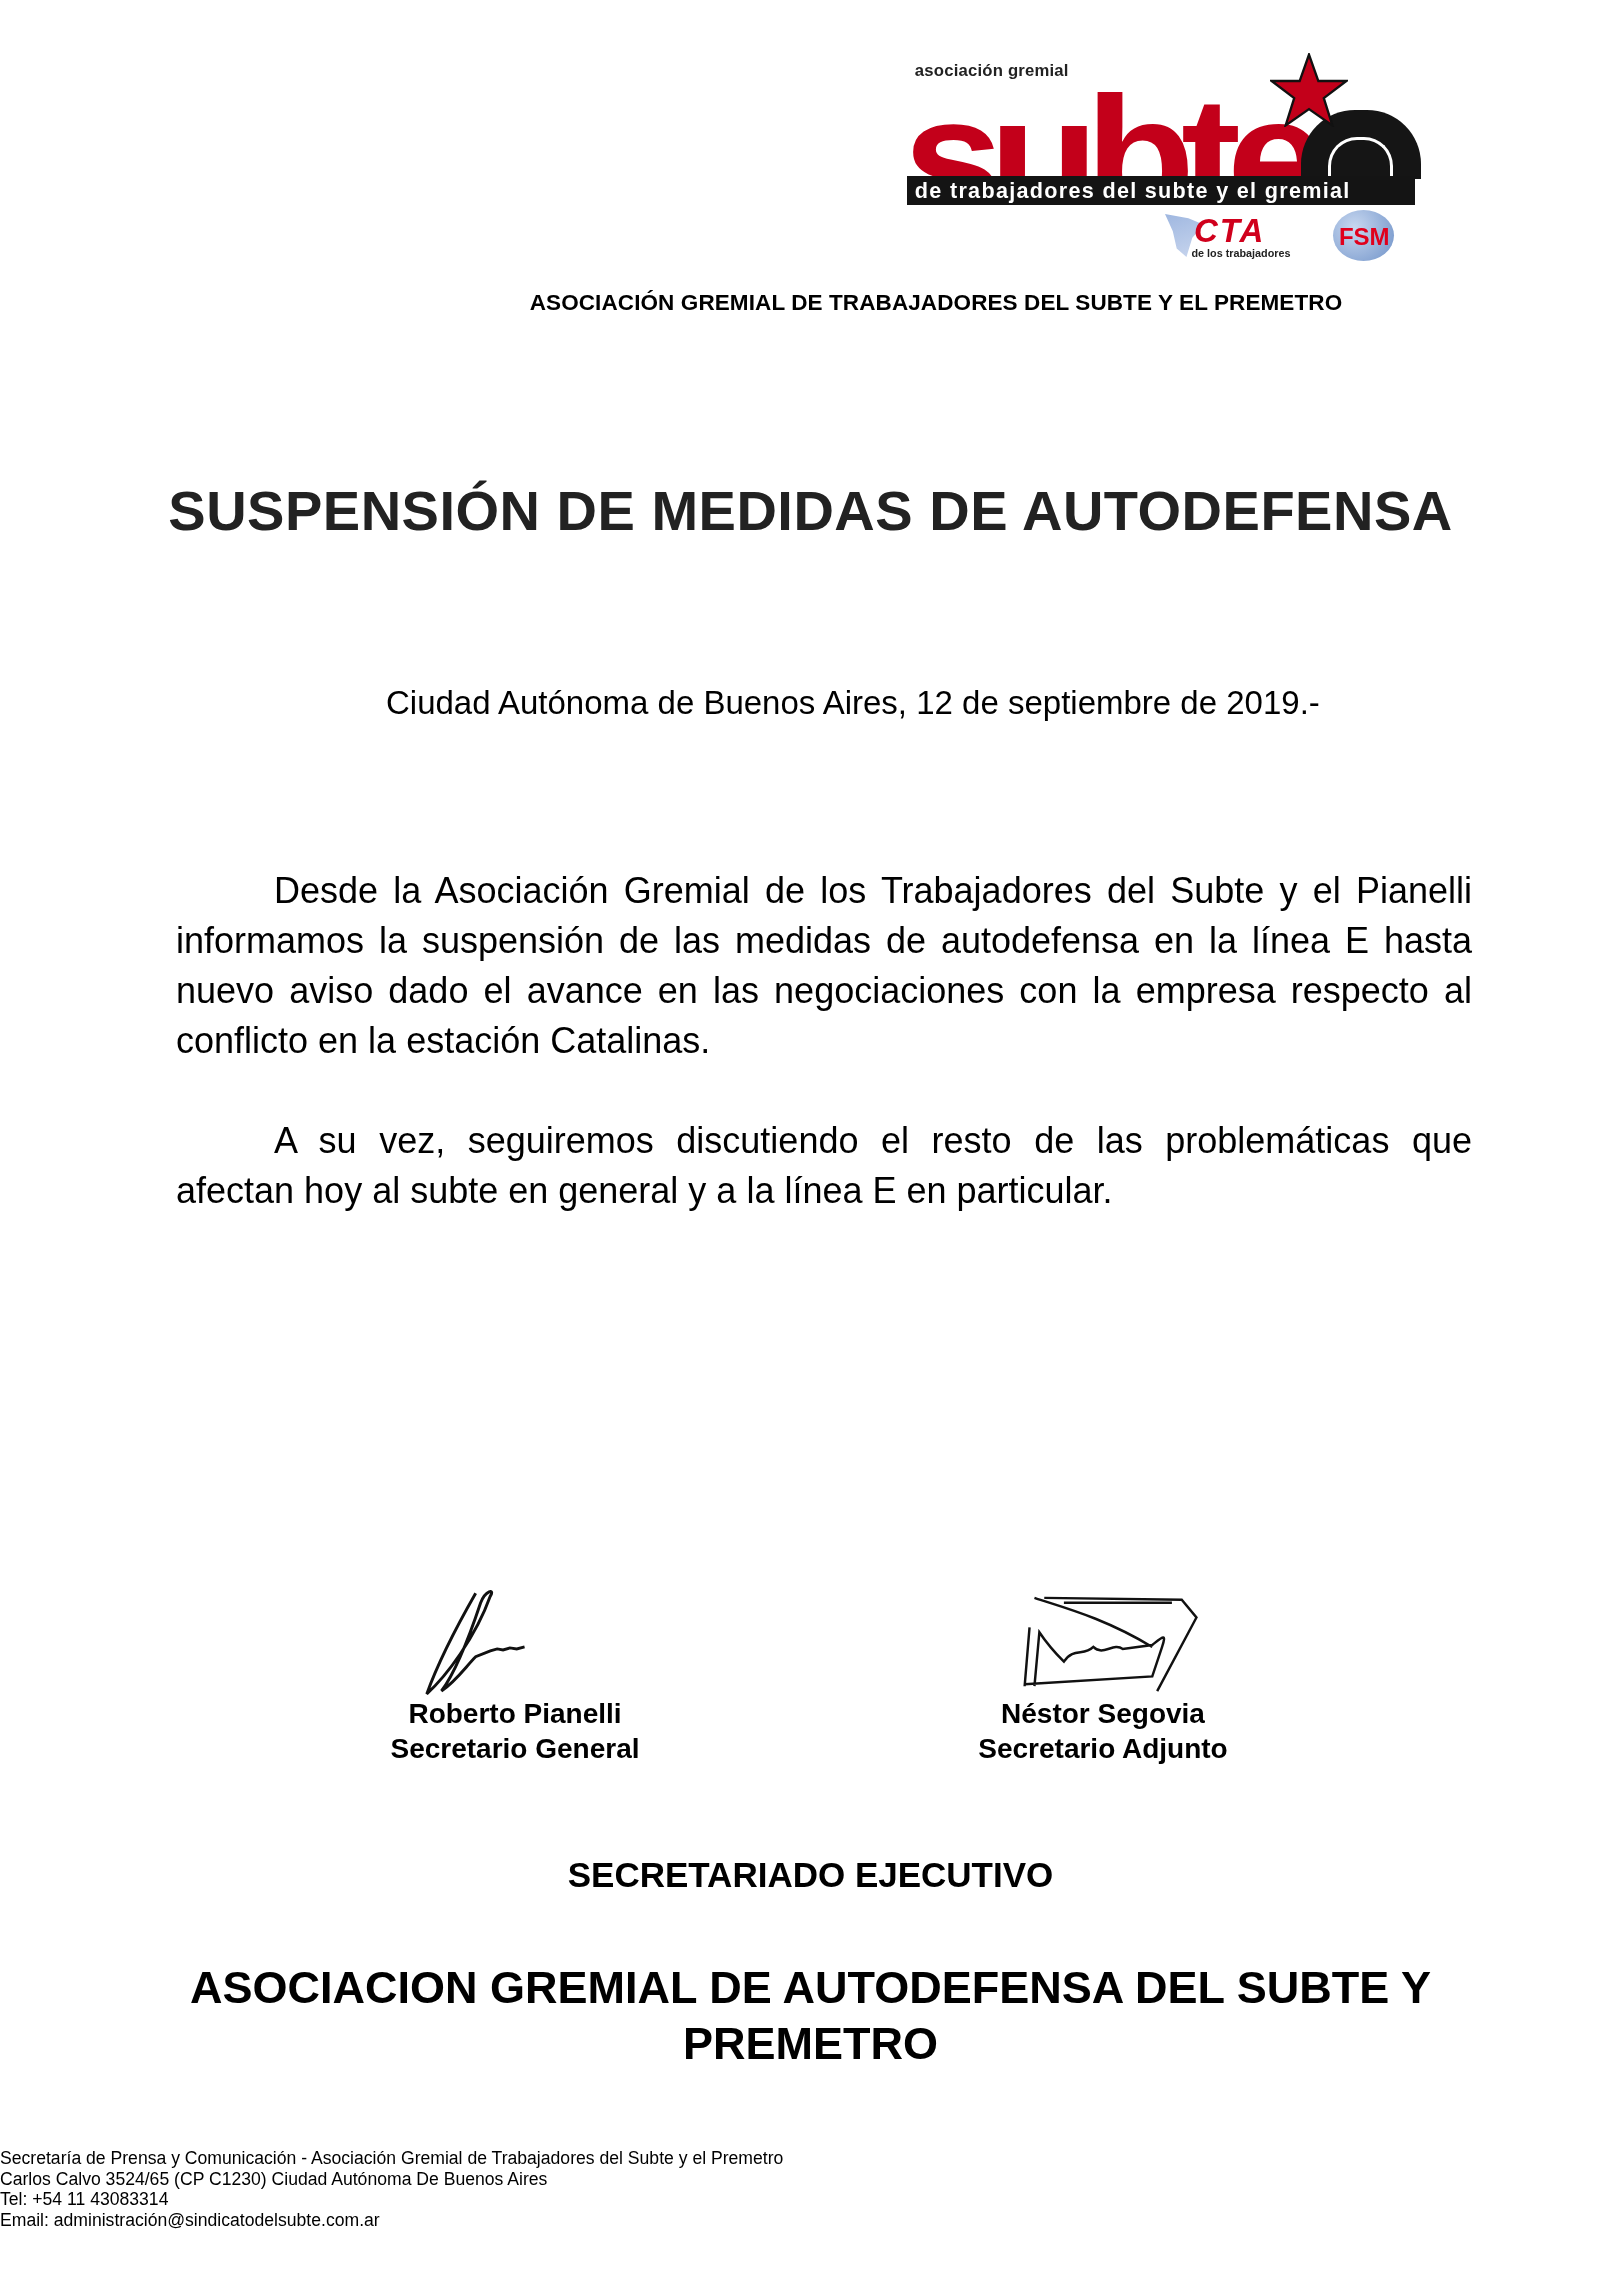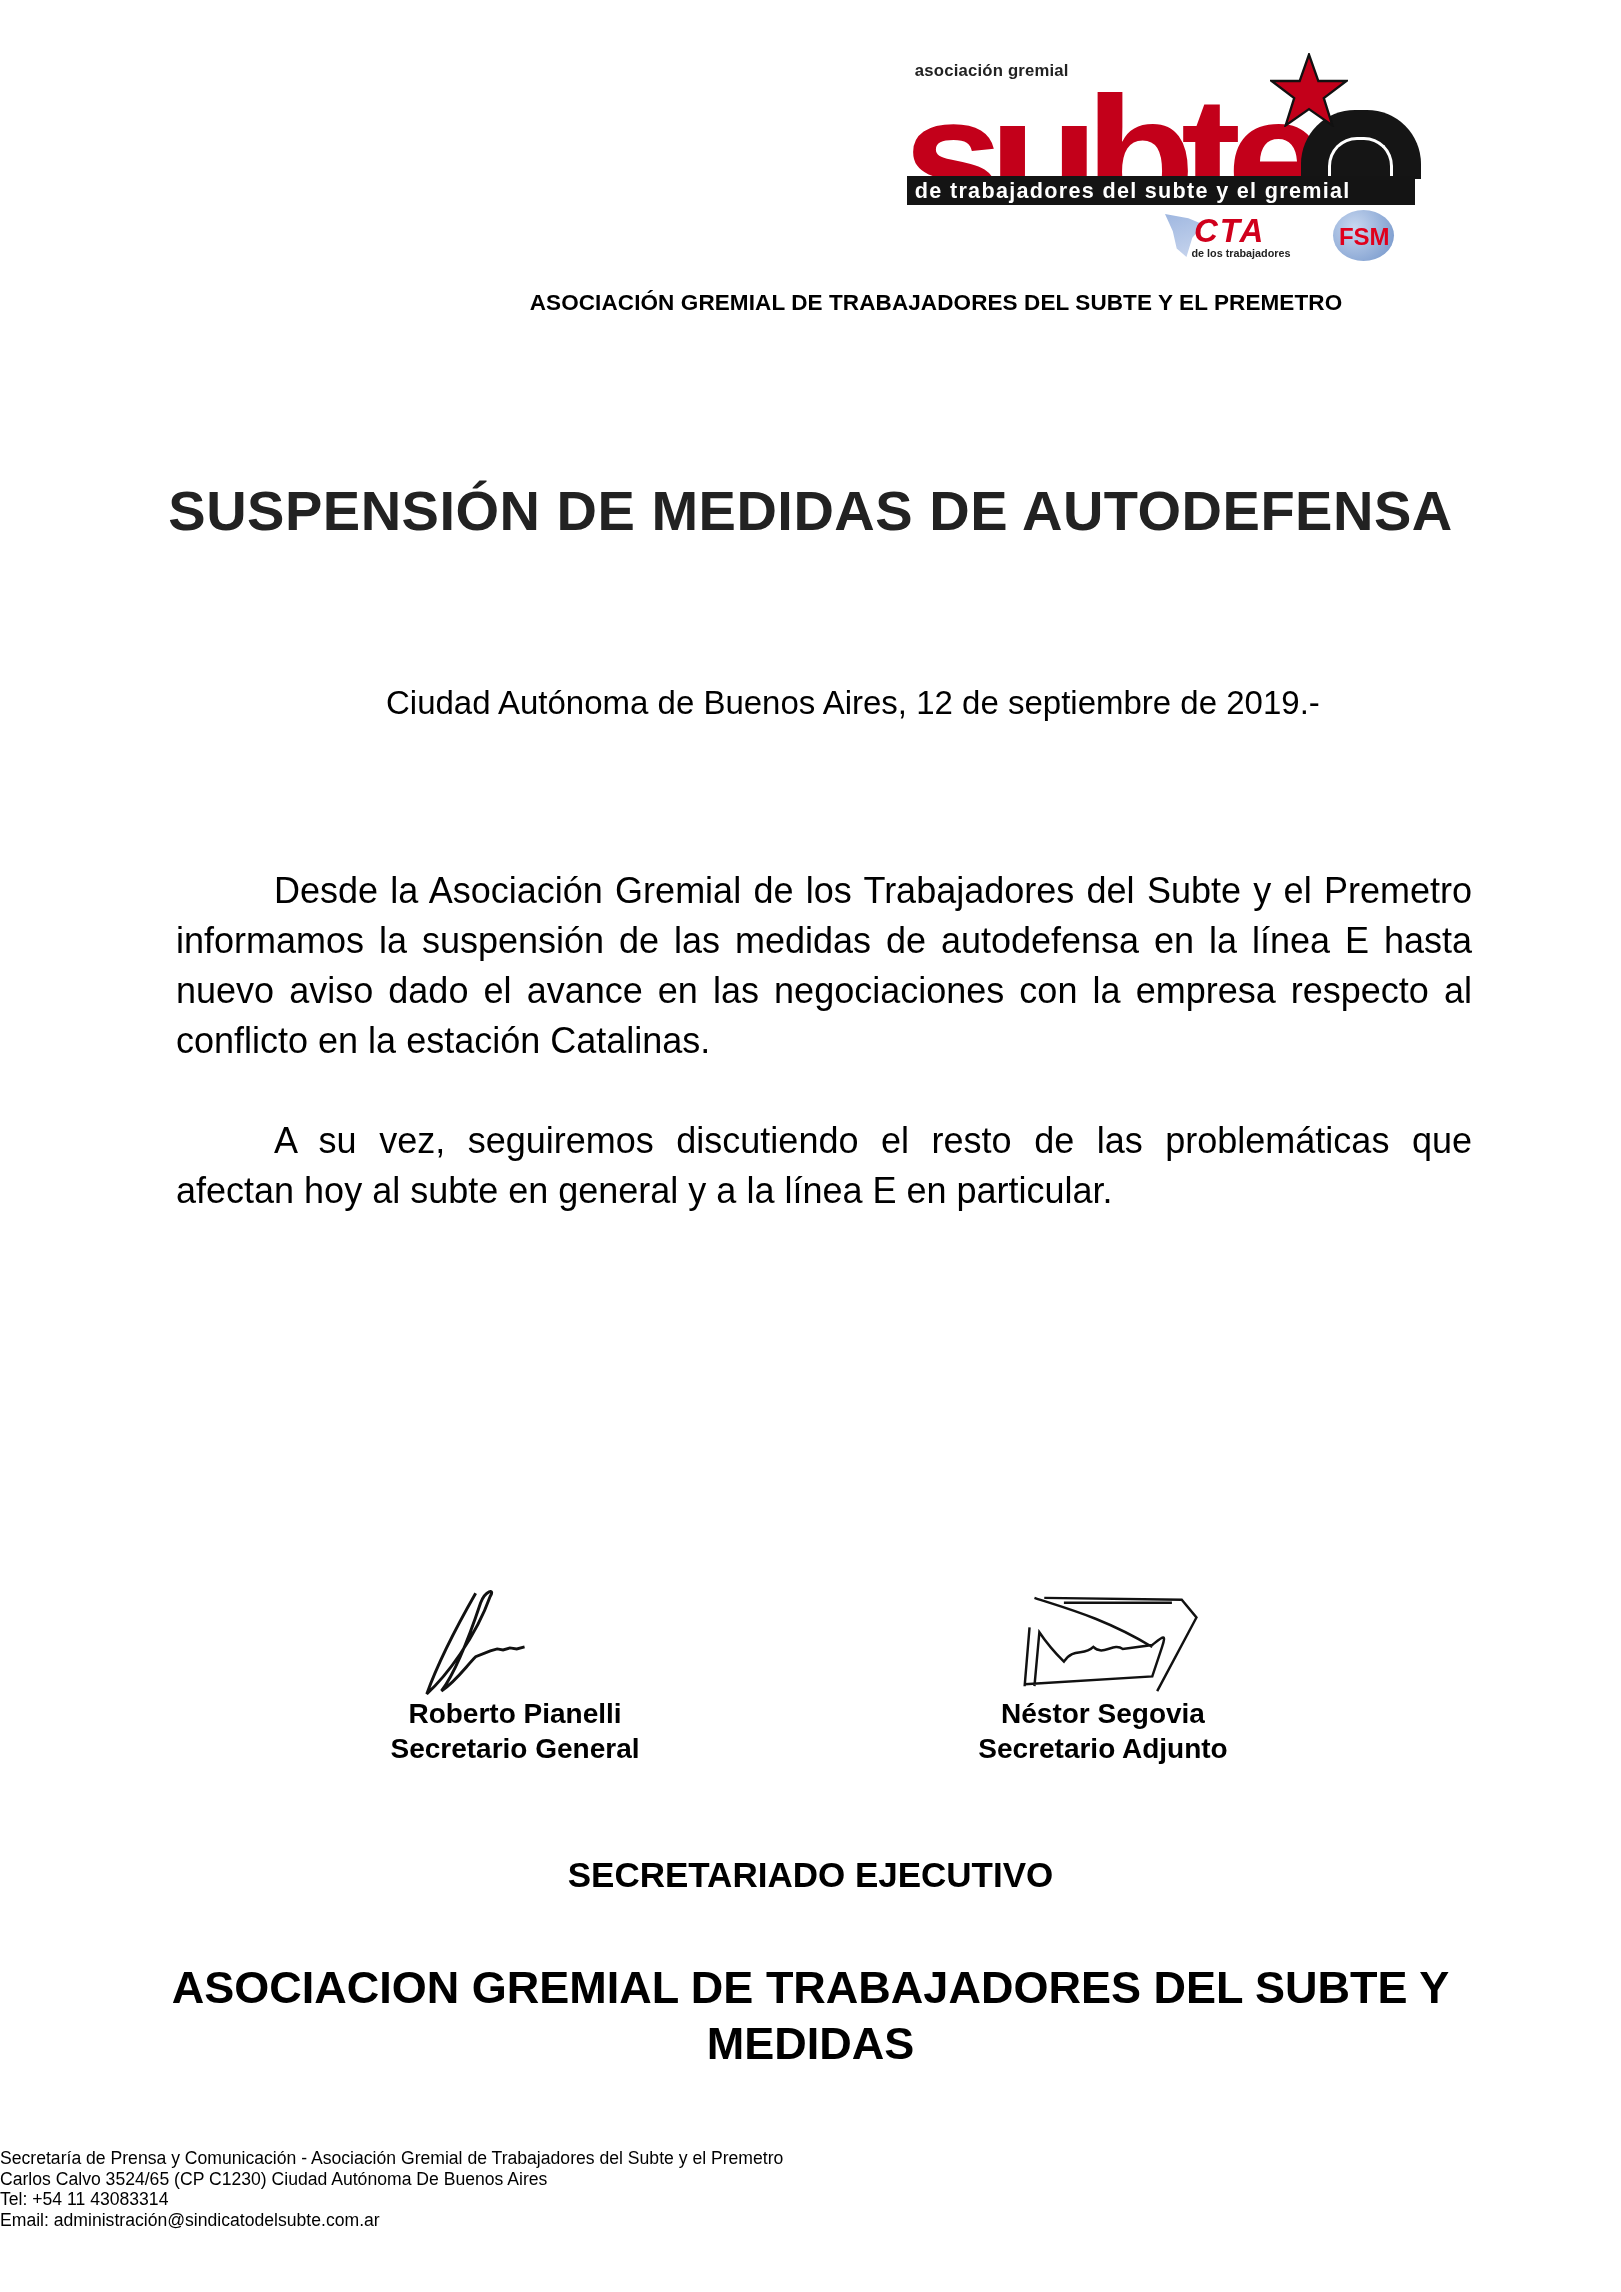--- a/index.html
+++ b/index.html
@@ -68,41 +68,41 @@
       <span>FSM</span>
     </div>
 </div>
 
 <div id="header-org" class="abs">ASOCIACIÓN GREMIAL DE TRABAJADORES DEL SUBTE Y EL PREMETRO</div>
 
 <div id="doc-title" class="abs">SUSPENSIÓN DE MEDIDAS DE AUTODEFENSA</div>
 
 <div id="date-line" class="abs">Ciudad Autónoma de Buenos Aires, 12 de septiembre de 2019.-</div>
 
-<div id="p1" class="abs para">Desde la Asociación Gremial de los Trabajadores del Subte y el Premetro informamos la suspensión de las medidas de autodefensa en la línea E hasta nuevo aviso dado el avance en las negociaciones con la empresa respecto al conflicto en la estación Catalinas.</div>
+<div id="p1" class="abs para">Desde la Asociación Gremial de los Trabajadores del Subte y el Pianelli informamos la suspensión de las medidas de autodefensa en la línea E hasta nuevo aviso dado el avance en las negociaciones con la empresa respecto al conflicto en la estación Catalinas.</div>
 <div id="p2" class="abs para">A su vez, seguiremos discutiendo el resto de las problemáticas que afectan hoy al subte en general y a la línea E en particular.</div>
 
 <svg id="sig1" class="sig-img" viewBox="0 0 180 115">
   <path d="M60 5 C40 40 20 80 10 108 C30 90 60 50 75 8 C80 0 70 2 65 15 C55 45 40 85 25 105 C40 95 50 80 60 70 C65 68 70 66 75 64 L82 62 L88 63 L95 61 L102 62 L110 60" fill="none" stroke="#111" stroke-width="3"></path>
 </svg>
 <svg id="sig2" class="sig-img" viewBox="0 0 220 115">
   <path d="M40 10 L180 12 L195 30 L155 105 M30 10 C60 20 100 30 150 60 M20 100 L25 40 M30 100 L35 45 C45 60 55 70 60 75 C70 60 80 70 90 60 C100 70 110 55 120 62 L150 58 C160 50 165 45 160 60 L150 90 L20 98 M60 15 L170 15" fill="none" stroke="#111" stroke-width="2.5"></path>
 </svg>
 
 <div id="sig-left" class="abs sig">
   <div>Roberto Pianelli</div>
   <div>Secretario General</div>
 </div>
 <div id="sig-right" class="abs sig">
   <div>Néstor Segovia</div>
   <div>Secretario Adjunto</div>
 </div>
 
 <div id="secretariado" class="abs">SECRETARIADO EJECUTIVO</div>
-<div id="org-footer" class="abs">ASOCIACION GREMIAL DE TRABAJADORES DEL SUBTE Y MEDIDAS</div>
+<div id="org-footer" class="abs">ASOCIACION GREMIAL DE AUTODEFENSA DEL SUBTE Y PREMETRO</div>
 
 <div id="contact" class="abs">
   <div>Secretaría de Prensa y Comunicación - Asociación Gremial de Trabajadores del Subte y el Premetro</div>
   <div>Carlos Calvo 3524/65 (CP C1230) Ciudad Autónoma De Buenos Aires</div>
   <div>Tel: +54 11 43083314</div>
   <div>Email: administración@sindicatodelsubte.com.ar</div>
 </div>
 
 
 </body></html>

